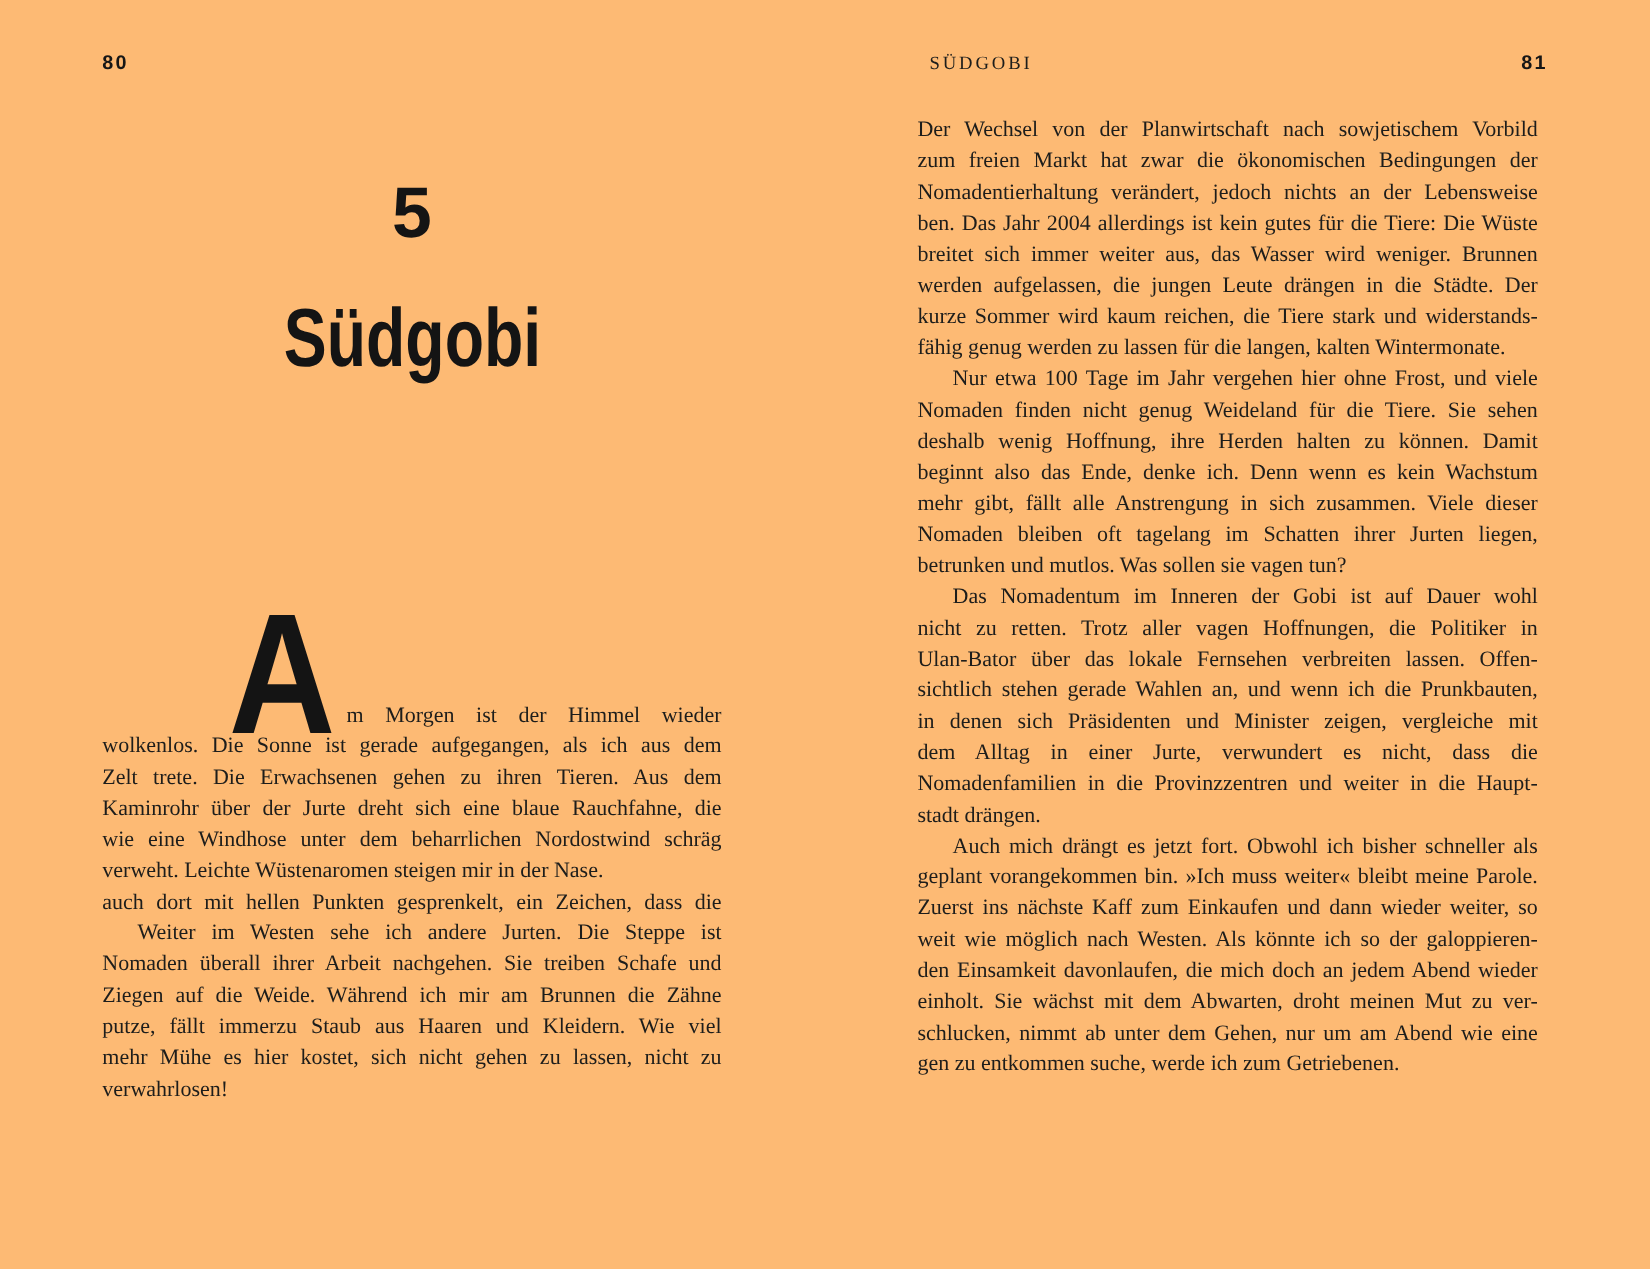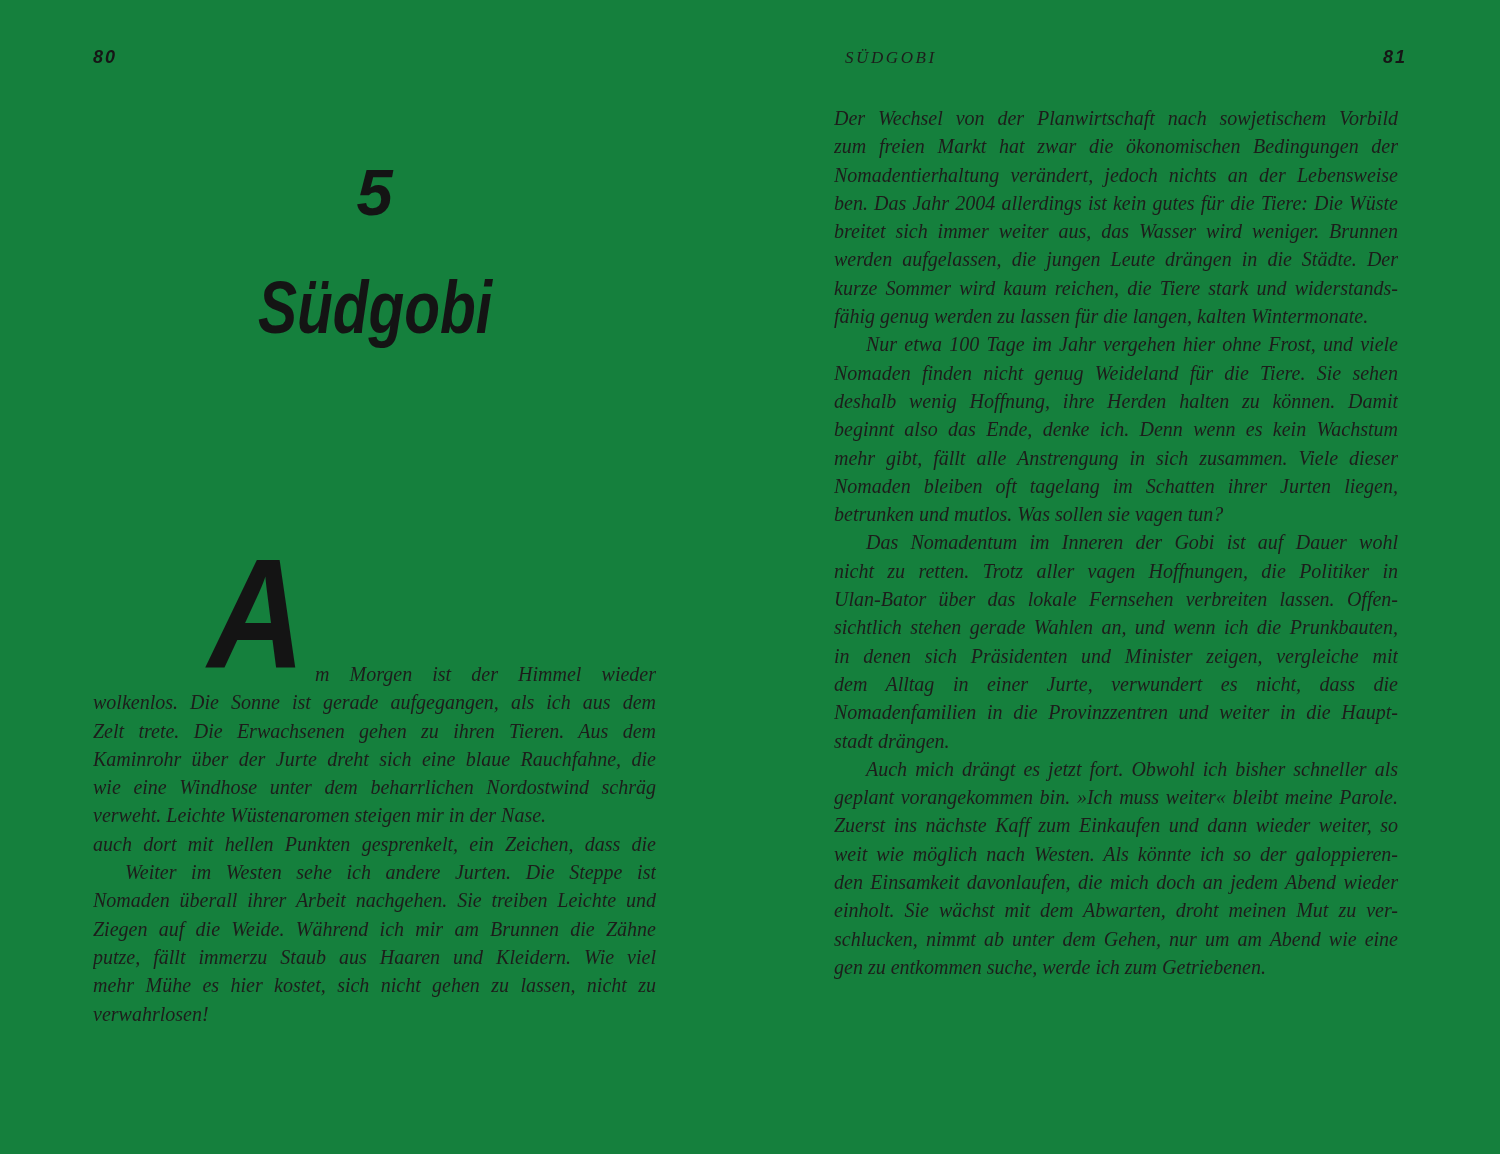--- a/index.html
+++ b/index.html
@@ -1,24 +1,23 @@
 <!DOCTYPE html>
 <html><head>
 <meta charset="utf-8">
 <style>
   html, body { margin: 0; padding: 0; background: #e8e8e8; }
   .sheet {
     position: relative;
     width: 1500px;
     height: 1154px;
-    background: #15803d;
+    background: #fdba74;
     overflow: hidden;
     font-family: "Liberation Serif", serif;
     color: #1d1d1b;
-    font-style: italic;
   }
   .abs { position: absolute; }
 
   
   .folio {
     font-family: "Liberation Sans", sans-serif;
     font-weight: 700;
     font-size: 18px;
     line-height: 1;
     letter-spacing: 2px;
@@ -74,21 +73,21 @@
     transform: scaleX(0.86);
     transform-origin: 0 0;
   }
 
   
   .body-col {
     font-size: 20px;
     line-height: 28.3px;
     color: #1d1d1b;
   }
-  .body-left  { left: 93px;  top: 660px; width: 563px; }
+  .body-left  { left: 93px;  top: 636px; width: 563px; }
   .body-right { left: 834px; top: 104px; width: 564px; }
 
   .para { margin: 0; }
   .line {
     text-align: justify;
     text-align-last: justify;
     white-space: nowrap;
     overflow: hidden;
   }
   .line.last  { text-align-last: left; }
@@ -116,21 +115,21 @@
           <div class="line drop">m Morgen ist der Himmel wieder</div>
           <div class="line">wolkenlos. Die Sonne ist gerade aufgegangen, als ich aus dem</div>
           <div class="line">Zelt trete. Die Erwachsenen gehen zu ihren Tieren. Aus dem</div>
           <div class="line">Kaminrohr über der Jurte dreht sich eine blaue Rauchfahne, die</div>
           <div class="line">wie eine Windhose unter dem beharrlichen Nordostwind schräg</div>
           <div class="line last">verweht. Leichte Wüstenaromen steigen mir in der Nase.</div>
         </div>
         <div class="para">
           <div class="line">auch dort mit hellen Punkten gesprenkelt, ein Zeichen, dass die</div>
           <div class="line first">Weiter im Westen sehe ich andere Jurten. Die Steppe ist</div>
-          <div class="line">Nomaden überall ihrer Arbeit nachgehen. Sie treiben Leichte und</div>
+          <div class="line">Nomaden überall ihrer Arbeit nachgehen. Sie treiben Schafe und</div>
           <div class="line">Ziegen auf die Weide. Während ich mir am Brunnen die Zähne</div>
           <div class="line">putze, fällt immerzu Staub aus Haaren und Kleidern. Wie viel</div>
           <div class="line">mehr Mühe es hier kostet, sich nicht gehen zu lassen, nicht zu</div>
           <div class="line last">verwahrlosen!</div>
         </div>
       </div>
   </div>
 
   <div>
     <div class="abs running-head">SÜDGOBI</div>

